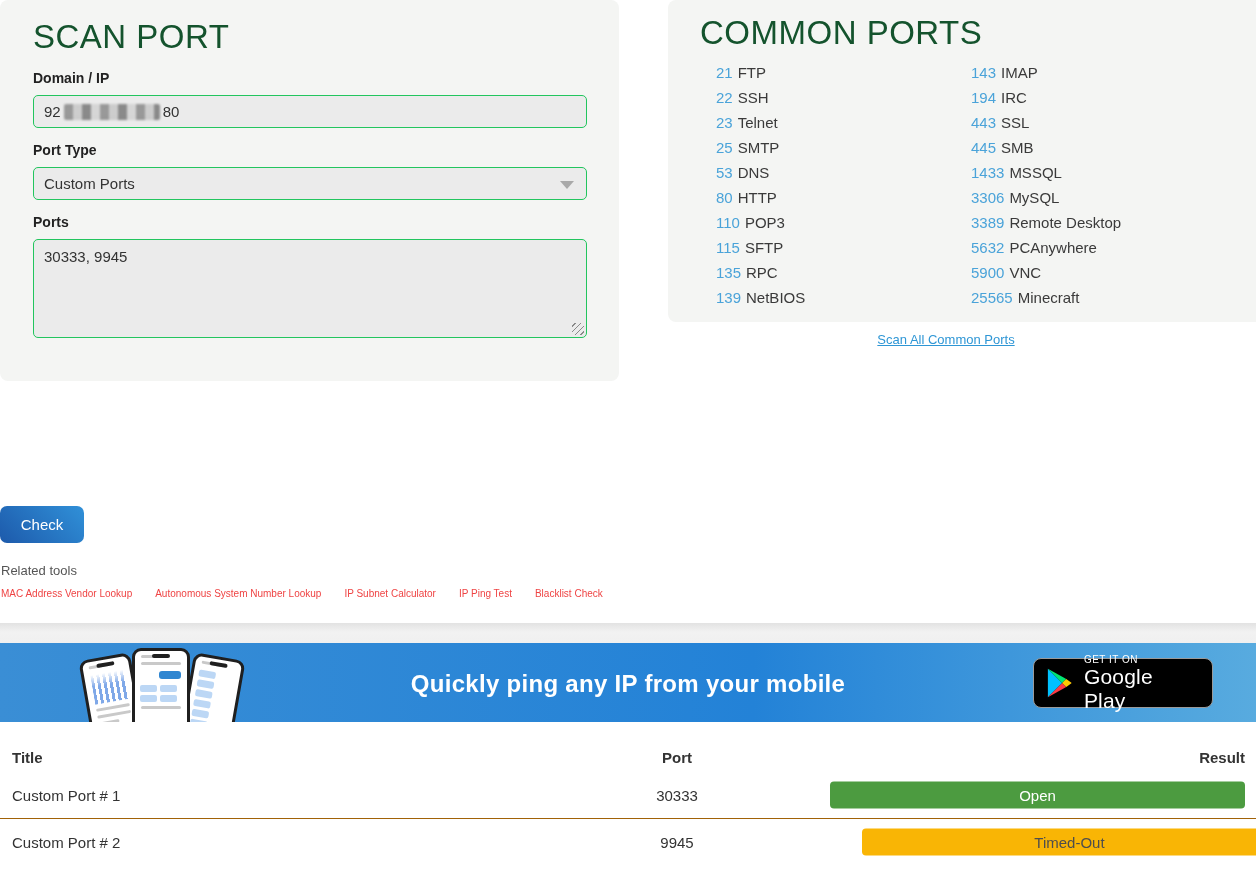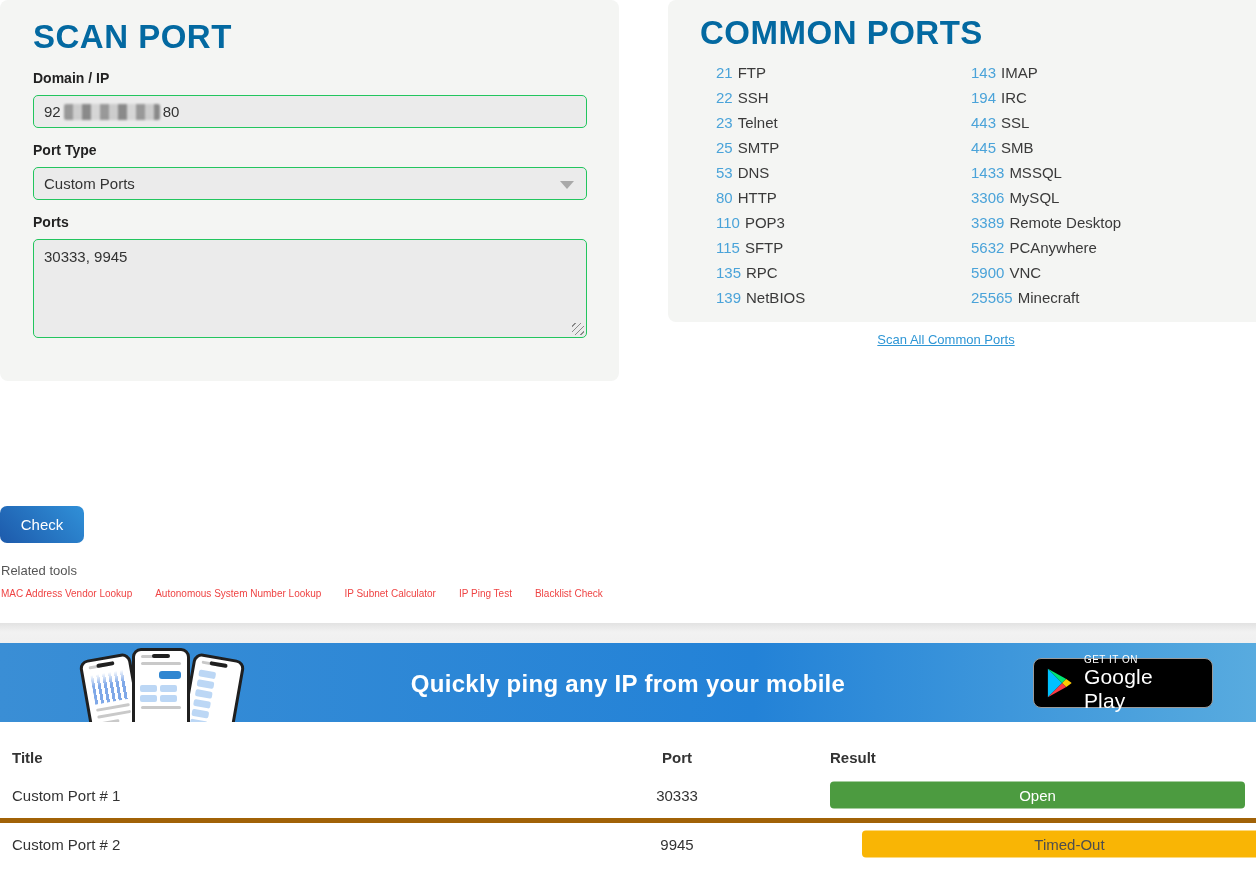--- a/index.html
+++ b/index.html
@@ -9,21 +9,21 @@
     background:#ffffff;
     font-family:"Liberation Sans","DejaVu Sans",sans-serif;
     color:#333;
   }
 
   
   .panel { position:absolute; background:#f4f5f3; border-radius:8px; }
   .scan-panel  { left:0;   top:0; width:619px; height:381px; padding:18px 33px; }
   .common-panel{ left:668px;top:0; width:620px; height:322px; padding:14px 32px; }
   h1.panel-title {
-    margin:0 0 12px 0; font-size:33px; font-weight:bold; color:#0369a1; letter-spacing:.5px;
+    margin:0 0 12px 0; font-size:33px; font-weight:normal; color:#14532d; letter-spacing:.5px;
   }
   .field-label { display:block; font-size:14px; font-weight:bold; color:#222; margin:14px 0 9px 0; }
 
   .input, .textarea-box {
     width:554px; background:#ebebeb; border:1px solid #22c55e; border-radius:5px;
     font-size:15px; color:#333; position:relative;
   }
   .input { height:33px; line-height:31px; padding:0 10px; }
   .select-caret {
     position:absolute; right:12px; top:13px; width:0; height:0;
@@ -104,23 +104,23 @@
   }
   .gp-text { display:flex; flex-direction:column; line-height:1.1; }
   .gp-top { font-size:10px; letter-spacing:.5px; }
   .gp-bottom { font-size:21px; font-weight:500; letter-spacing:.2px; }
 
   
   .results { position:absolute; left:0; top:722px; width:1256px; }
   .thead { position:relative; height:50px; font-size:15px; font-weight:bold; color:#333; }
   .thead .c-title  { position:absolute; left:12px;  top:27px; }
   .thead .c-port   { position:absolute; left:627px; top:27px; width:100px; text-align:center; }
-  .thead .c-result { position:absolute; left:830px; top:27px; width:415px; text-align:left; }
+  .thead .c-result { position:absolute; left:830px; top:27px; width:415px; text-align:right; }
   .t-row { position:relative; height:46px; font-size:15px; }
-  .t-row + .t-row { border-top:5px solid #a16207; }
+  .t-row + .t-row { border-top:1px solid #a16207; }
   .t-row .r-title { position:absolute; left:12px; top:50%; transform:translateY(-50%); color:#333; }
   .t-row .r-port  { position:absolute; left:627px; top:50%; transform:translateY(-50%); width:100px; text-align:center; color:#333; }
   .t-row .r-badge {
     position:absolute; left:830px; top:50%; transform:translateY(-50%);
     width:415px; height:27px; line-height:27px; border-radius:4px; text-align:center; cursor:default;
   }
   .r-badge.open     { color:#fff; }
   .r-badge.timedout { color:#4e4e4e;margin-left:32px; }
 </style>
 </head>

